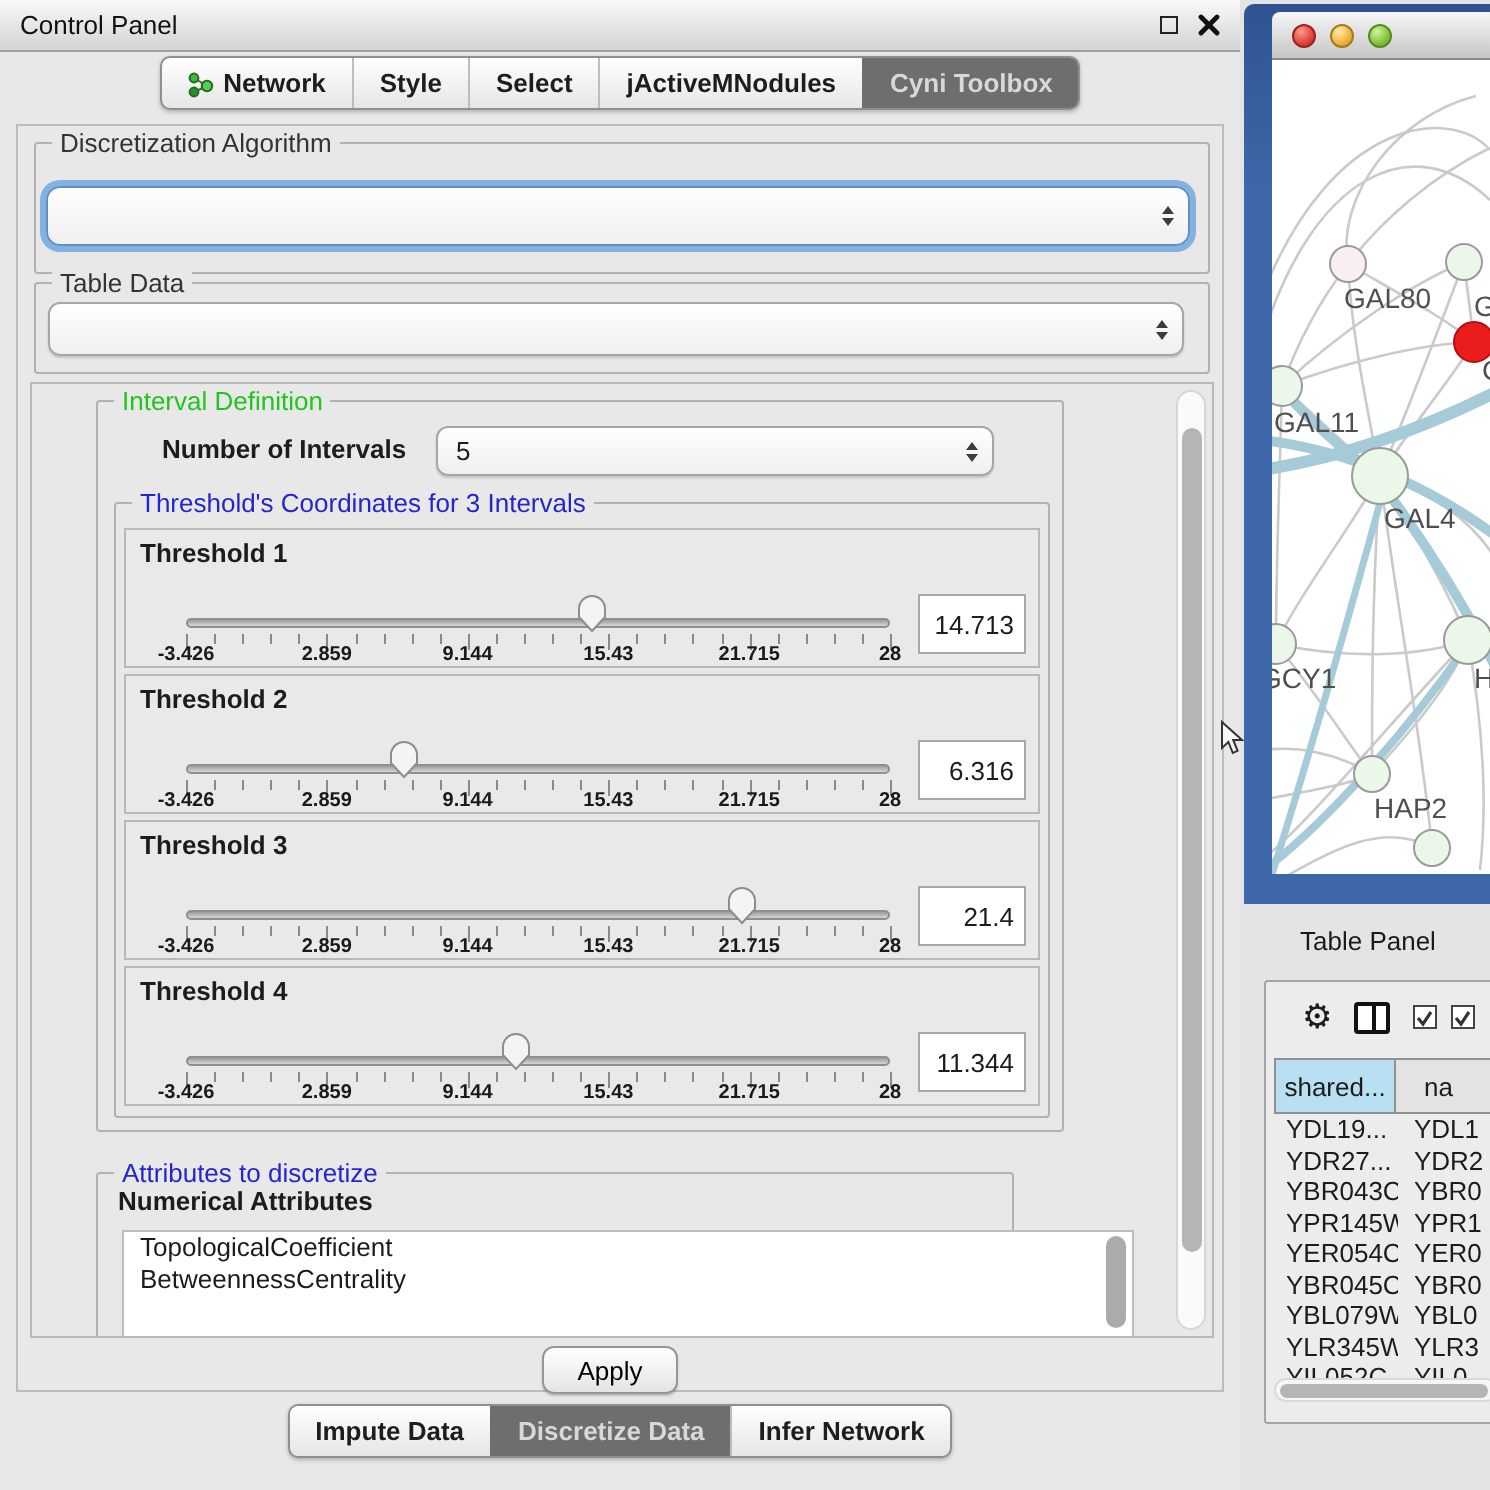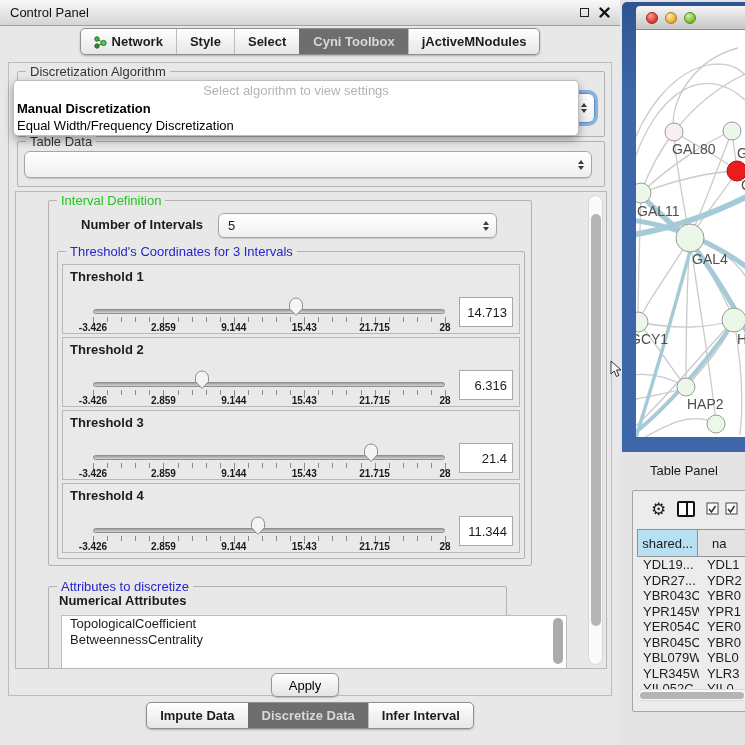--- a/index.html
+++ b/index.html
@@ -149,47 +149,42 @@
               <circle cx="9.5" cy="8" r="2.6" fill="#57cf57" stroke="#1e6f1e"></circle>
             </svg>
             <span>Network</span>
           </span>
           <span class="seg">
             <span>Style</span>
           </span>
           <span class="seg">
             <span>Select</span>
           </span>
+          <span class="seg">
+            <span>jActiveMNodules</span>
+          </span>
           <span class="seg selected">
             <span>Cyni Toolbox</span>
-          </span>
-          <span class="seg">
-            <span>jActiveMNodules</span>
           </span>
         </span>
     </div>
 
     <div class="cp-body">
 
       <div class="group algo-group">
         <span class="legend dark">Discretization Algorithm</span>
       </div>
 
       <div class="combo combo-behind">
         <span class="stepper">
             <span class="up"></span>
             <span class="dn"></span>
           </span>
       </div>
 
-      <div class="popup">
-        <div class="popup-hint">Select algorithm to view settings</div>
-        <div class="popup-opt bold">Manual Discretization</div>
-        <div class="popup-opt">Equal Width/Frequency Discretization</div>
-      </div>
 
       <div class="group tabledata-group">
         <span class="legend dark">Table Data</span>
         <div class="combo td-combo">
           <span class="stepper">
               <span class="up"></span>
               <span class="dn"></span>
             </span>
         </div>
       </div>
@@ -404,21 +399,21 @@
 
     <div class="bottom-tabbar">
       <span class="seg-bar" id="bottomTabs">
           <span class="seg">
             <span>Impute Data</span>
           </span>
           <span class="seg selected">
             <span>Discretize Data</span>
           </span>
           <span class="seg">
-            <span>Infer Interval</span>
+            <span>Infer Network</span>
           </span>
         </span>
     </div>
   </div>
 
   <div class="right-bg"></div>
 
   <div class="network-window">
     <div class="net-titlebar">
       <span class="light red"></span>

